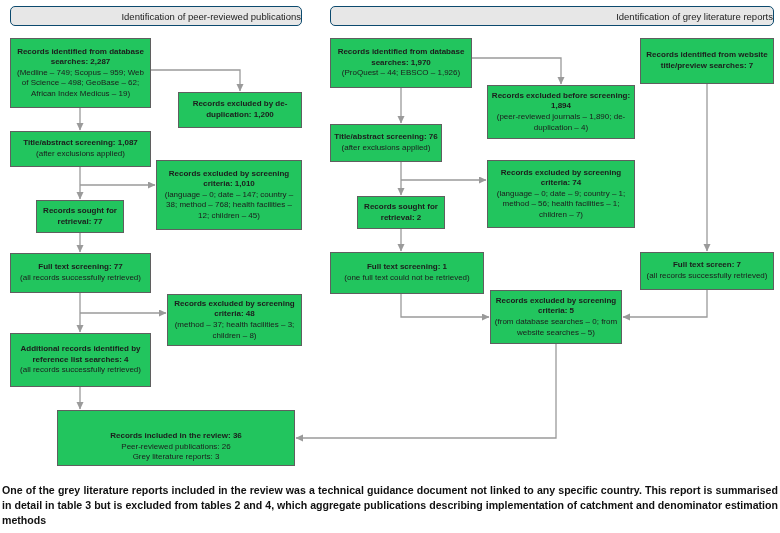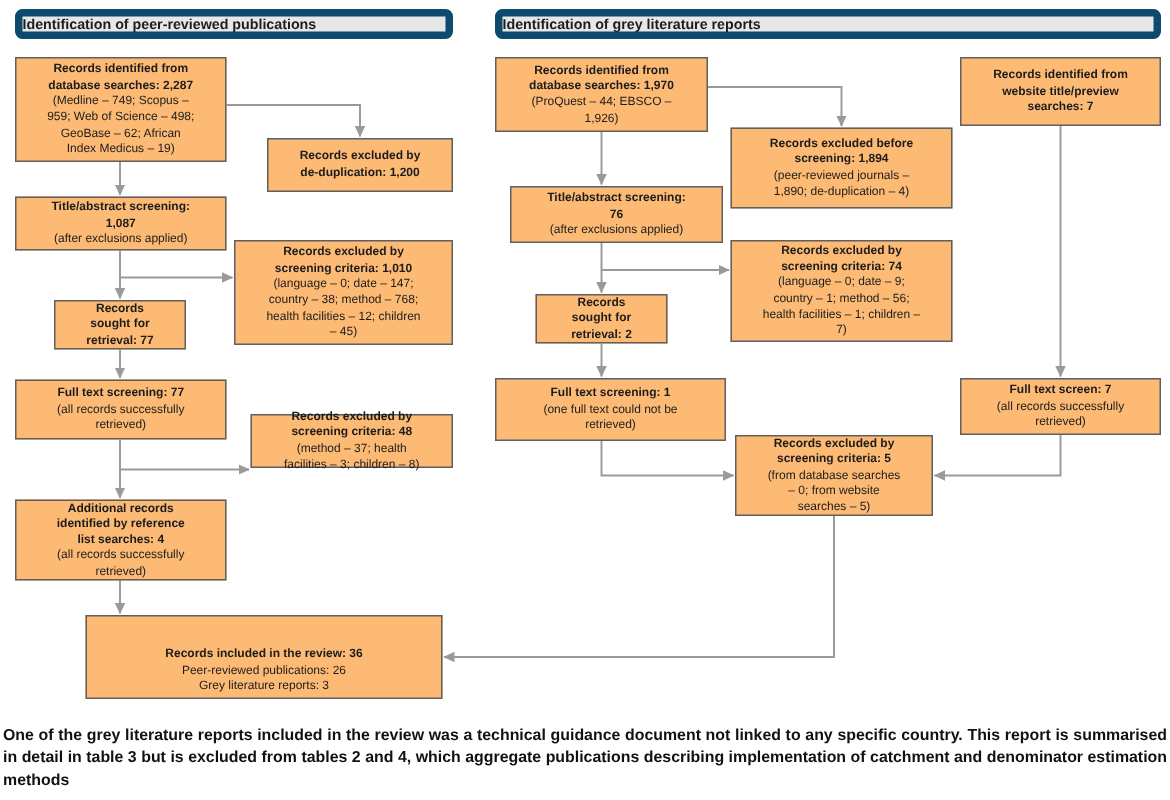--- a/index.html
+++ b/index.html
@@ -1,31 +1,31 @@
 <!DOCTYPE html>
 <html><head>
 <meta charset="utf-8">
 <style>
   * { box-sizing: border-box; margin: 0; padding: 0; }
   html, body { background: #ffffff; }
   body { font-family: "Liberation Sans", sans-serif; }
   .canvas { position: relative; width: 780px; height: 533px; background: #fff; overflow: hidden; }
   .arrows { position: absolute; left: 0; top: 0; z-index: 1; }
   .box {
-    position: absolute; background: #fdba74; border: 1px solid #5f5f5f;
+    position: absolute; background: #22c55e; border: 1px solid #5f5f5f;
     display: flex; flex-direction: column; justify-content: center; align-items: center;
-    text-align: center; padding: 2px 20px; font-size: 8px; line-height: 1.32;
+    text-align: center; padding: 2px 3px; font-size: 8px; line-height: 1.32;
     color: #1c1c1c; z-index: 2;
   }
   .box .t { font-weight: bold; }
   .box .d { font-weight: normal; }
   .header-box {
-    position: absolute; background: #e7e7e7; border: 5px solid #0c4a6e; border-radius: 5px;
-    display: flex; align-items: center; justify-content: flex-start;
-    font-size: 9.5px; font-weight: bold; color: #1c1c1c; z-index: 2; text-align: center;
+    position: absolute; background: #e7e7e7; border: 1px solid #0c4a6e; border-radius: 5px;
+    display: flex; align-items: center; justify-content: flex-end;
+    font-size: 9.5px; font-weight: normal; color: #1c1c1c; z-index: 2; text-align: center;
   }
   .caption {
     position: absolute; left: 2px; top: 483px; width: 776px;
     font-size: 10.6px; font-weight: bold; line-height: 1.42; color: #111;
     text-align: justify;
   }
 </style>
 </head>
 <body>
 
@@ -88,21 +88,21 @@
 
   <div class="box" style="left:36px; top:200px; width:88px; height:33px;">
     <div class="t">Records sought for retrieval: 77</div>
   </div>
 
   <div class="box" style="left:10px; top:253px; width:141px; height:40px;">
     <div class="t">Full text screening: 77</div>
     <div class="d">(all records successfully retrieved)</div>
   </div>
 
-  <div class="box" style="left:167px; top:276px; width:135px; height:36px;">
+  <div class="box" style="left:167px; top:294px; width:135px; height:52px;">
     <div class="t">Records excluded by screening criteria: 48</div>
     <div class="d">(method – 37; health facilities – 3; children – 8)</div>
   </div>
 
   <div class="box" style="left:10px; top:333px; width:141px; height:54px;">
     <div class="t">Additional records identified by reference list searches: 4</div>
     <div class="d">(all records successfully retrieved)</div>
   </div>
 
   <div class="box" style="left:330px; top:38px; width:142px; height:50px;">
@@ -112,21 +112,21 @@
 
   <div class="box" style="left:640px; top:38px; width:134px; height:46px;">
     <div class="t">Records identified from website title/preview searches: 7</div>
   </div>
 
   <div class="box" style="left:487px; top:85px; width:148px; height:54px;">
     <div class="t">Records excluded before screening: 1,894</div>
     <div class="d">(peer-reviewed journals – 1,890; de-duplication – 4)</div>
   </div>
 
-  <div class="box" style="left:340px; top:124px; width:142px; height:38px;">
+  <div class="box" style="left:330px; top:124px; width:112px; height:38px;">
     <div class="t">Title/abstract screening: 76</div>
     <div class="d">(after exclusions applied)</div>
   </div>
 
   <div class="box" style="left:487px; top:160px; width:148px; height:68px;">
     <div class="t">Records excluded by screening criteria: 74</div>
     <div class="d">(language – 0; date – 9; country – 1; method – 56; health facilities – 1; children – 7)</div>
   </div>
 
   <div class="box" style="left:357px; top:196px; width:88px; height:33px;">

